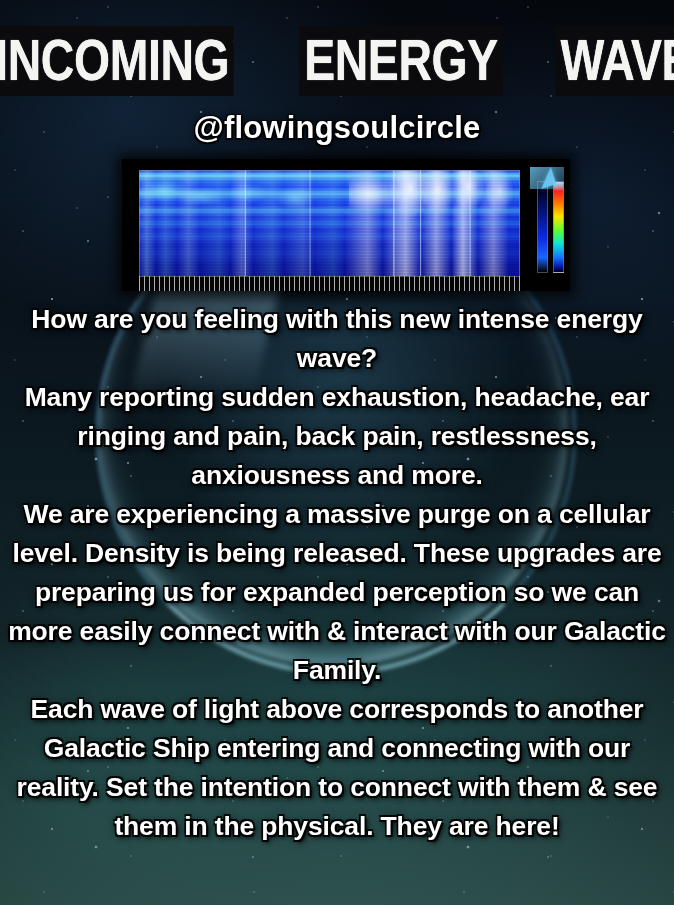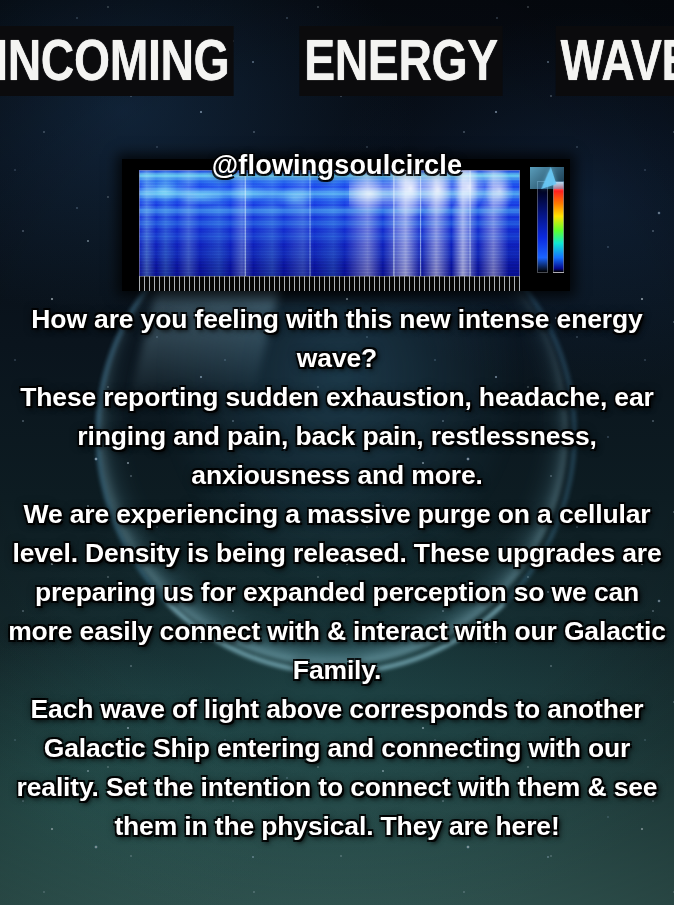--- a/index.html
+++ b/index.html
@@ -141,31 +141,30 @@
     white-space:nowrap;
     text-shadow:0 0 1px #fff;
   }
 
   
   .handle{
     position:absolute;
     left:0; right:0; top:110px;
     text-align:center;
     color:#ffffff;
-    font-size:27px;
+    font-size:31px;
     font-weight:bold;
     letter-spacing:.2px;
     z-index:8;
     text-shadow:
       2px 2px 0 rgba(0,0,0,.92),
       -1.5px 1.5px 0 rgba(0,0,0,.8),
       1.5px -1.5px 0 rgba(0,0,0,.8),
       -1.5px -1.5px 0 rgba(0,0,0,.8),
       0 0 7px rgba(0,0,0,.85);
-    margin-top: 40px;
   }
 
   
   .spec-fig{
     position:absolute;
     left:122px; top:159px;
     width:448px; height:132px;
     background:#000;
     box-shadow:0 0 12px 5px rgba(0,0,0,.75);
     z-index:7;
@@ -412,18 +411,18 @@
       <div class="scale-bar scale-blue"></div>
       <div class="scale-bar scale-rainbow"></div>
     </div>
 
     <div class="spec-cursorbox"></div>
     <div class="spec-cursor"></div>
   </div>
 
   <div class="body-text">
     <p class="para">How are you feeling with this new intense energy wave?</p>
-    <p class="para">These reporting sudden exhaustion, headache, ear ringing and pain, back pain, restlessness, anxiousness and more.</p>
+    <p class="para">Many reporting sudden exhaustion, headache, ear ringing and pain, back pain, restlessness, anxiousness and more.</p>
     <p class="para">We are experiencing a massive purge on a cellular level. Density is being released. These upgrades are preparing us for expanded perception so we can more easily connect with &amp; interact with our Galactic Family.</p>
     <p class="para">Each wave of light above corresponds to another Galactic Ship entering and connecting with our reality. Set the intention to connect with them &amp; see them in the physical. They are here!</p>
   </div>
 
 </div>
 
 </body></html>

